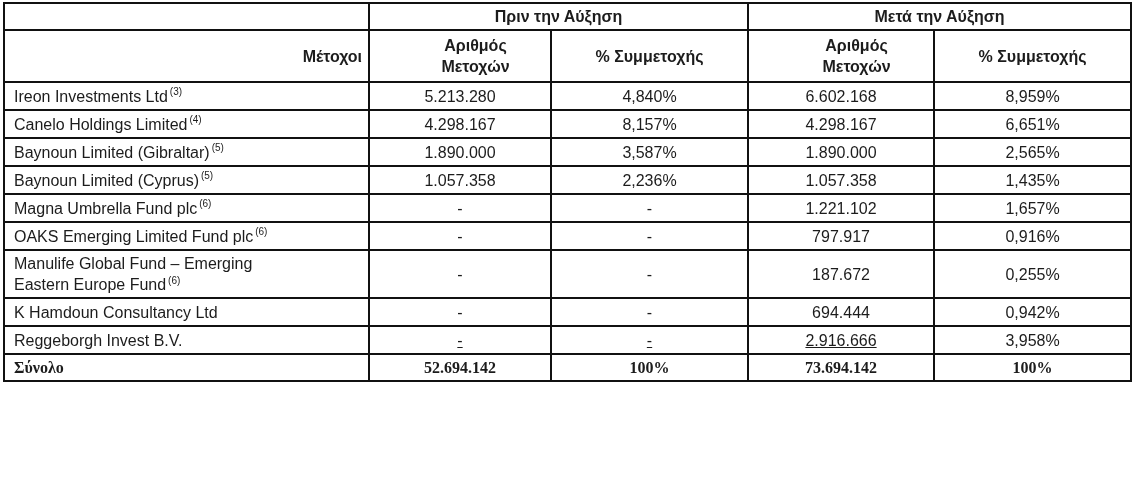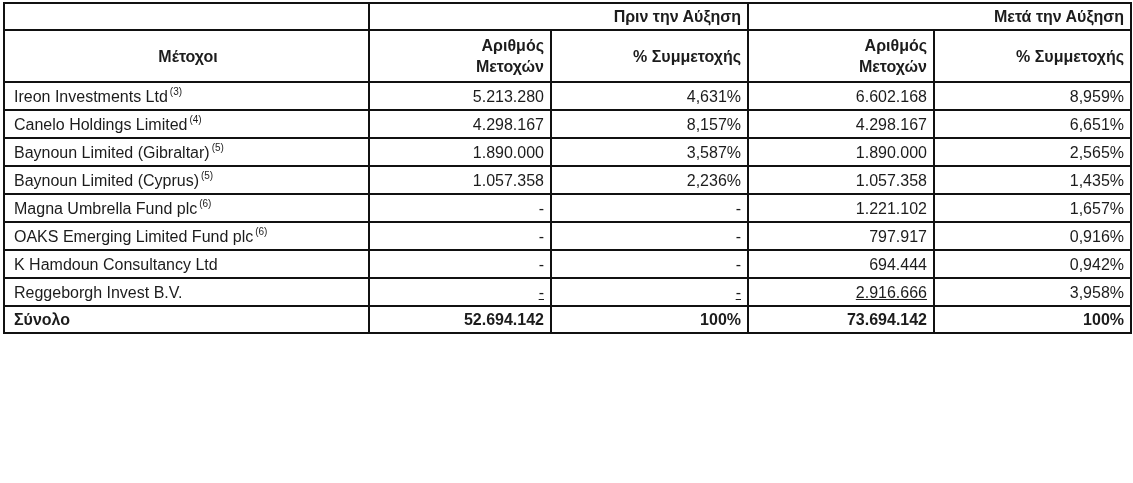--- a/index.html
+++ b/index.html
@@ -32,39 +32,39 @@
   th, td {
     border: 2px solid #111111;
     font-size: 16px;
     line-height: 21px;
     padding: 2px 6px;
     vertical-align: middle;
     overflow: hidden;
   }
   thead th {
     font-weight: bold;
-    text-align: right;
+    text-align: center;
   }
   thead tr.group-row { height: 26px; }
   thead tr.cols-row { height: 52px; }
   thead th.name-h {
-    text-align: center;
+    text-align: right;
     padding-left: 9px;
   }
   thead th.wrap { white-space: pre-line; padding-left: 37px; }
 
   tbody tr { height: 28px; }
   tbody tr.total-row { height: 27px; }
   tbody td.name {
     text-align: left;
     padding-left: 9px;
     white-space: pre-line;
   }
-  tbody td.val { text-align: right; }
-  tbody tr.total-row td { font-weight: bold; }
+  tbody td.val { text-align: center; }
+  tbody tr.total-row td { font-weight: bold; font-family: Liberation Serif, serif; }
 
   sup {
     font-size: 10px;
     line-height: 0;
     margin-left: 2px;
   }
   .underline { text-decoration: underline; }
 </style>
 </head>
 <body>
@@ -91,21 +91,21 @@
         <th>% Συμμετοχής</th>
         <th class="wrap">Αριθμός
 Μετοχών</th>
         <th>% Συμμετοχής</th>
       </tr>
     </thead>
     <tbody>
         <tr>
           <td class="name"><span>Ireon Investments Ltd</span><sup>(3)</sup></td>
           <td class="val"><span>5.213.280</span></td>
-          <td class="val"><span>4,631%</span></td>
+          <td class="val"><span>4,840%</span></td>
           <td class="val"><span>6.602.168</span></td>
           <td class="val"><span>8,959%</span></td>
         </tr>
         <tr>
           <td class="name"><span>Canelo Holdings Limited</span><sup>(4)</sup></td>
           <td class="val"><span>4.298.167</span></td>
           <td class="val"><span>8,157%</span></td>
           <td class="val"><span>4.298.167</span></td>
           <td class="val"><span>6,651%</span></td>
         </tr>
@@ -131,20 +131,28 @@
           <td class="val"><span>1,657%</span></td>
         </tr>
         <tr>
           <td class="name"><span>OAKS Emerging Limited Fund plc</span><sup>(6)</sup></td>
           <td class="val"><span>-</span></td>
           <td class="val"><span>-</span></td>
           <td class="val"><span>797.917</span></td>
           <td class="val"><span>0,916%</span></td>
         </tr>
         <tr>
+          <td class="name"><span>Manulife Global Fund – Emerging
+Eastern Europe Fund</span><sup>(6)</sup></td>
+          <td class="val"><span>-</span></td>
+          <td class="val"><span>-</span></td>
+          <td class="val"><span>187.672</span></td>
+          <td class="val"><span>0,255%</span></td>
+        </tr>
+        <tr>
           <td class="name"><span>K Hamdoun Consultancy Ltd</span></td>
           <td class="val"><span>-</span></td>
           <td class="val"><span>-</span></td>
           <td class="val"><span>694.444</span></td>
           <td class="val"><span>0,942%</span></td>
         </tr>
         <tr>
           <td class="name"><span>Reggeborgh Invest B.V.</span></td>
           <td class="val"><span class="underline">-</span></td>
           <td class="val"><span class="underline">-</span></td>

